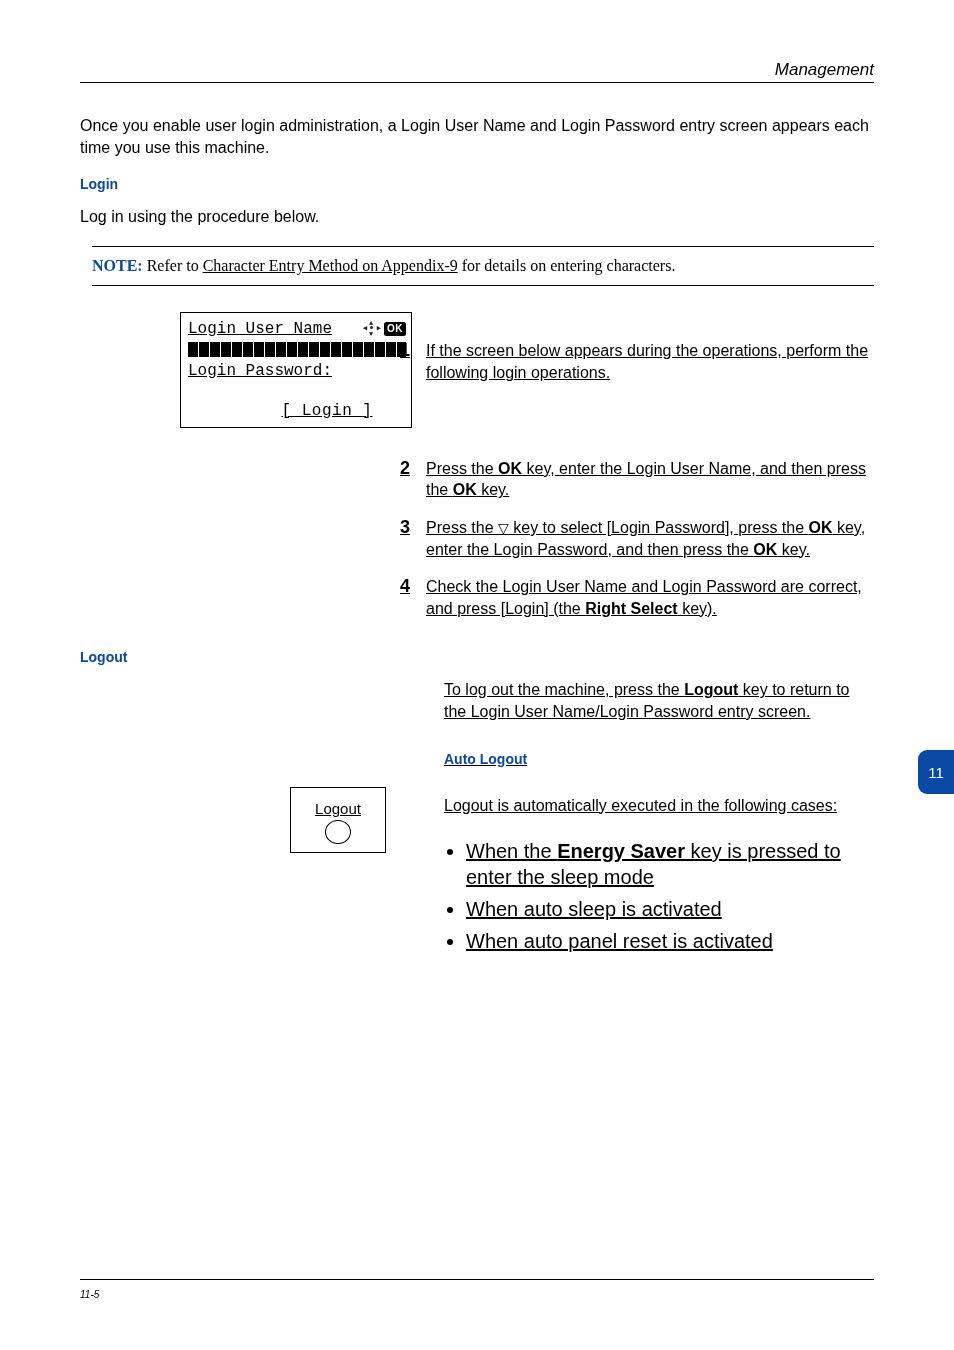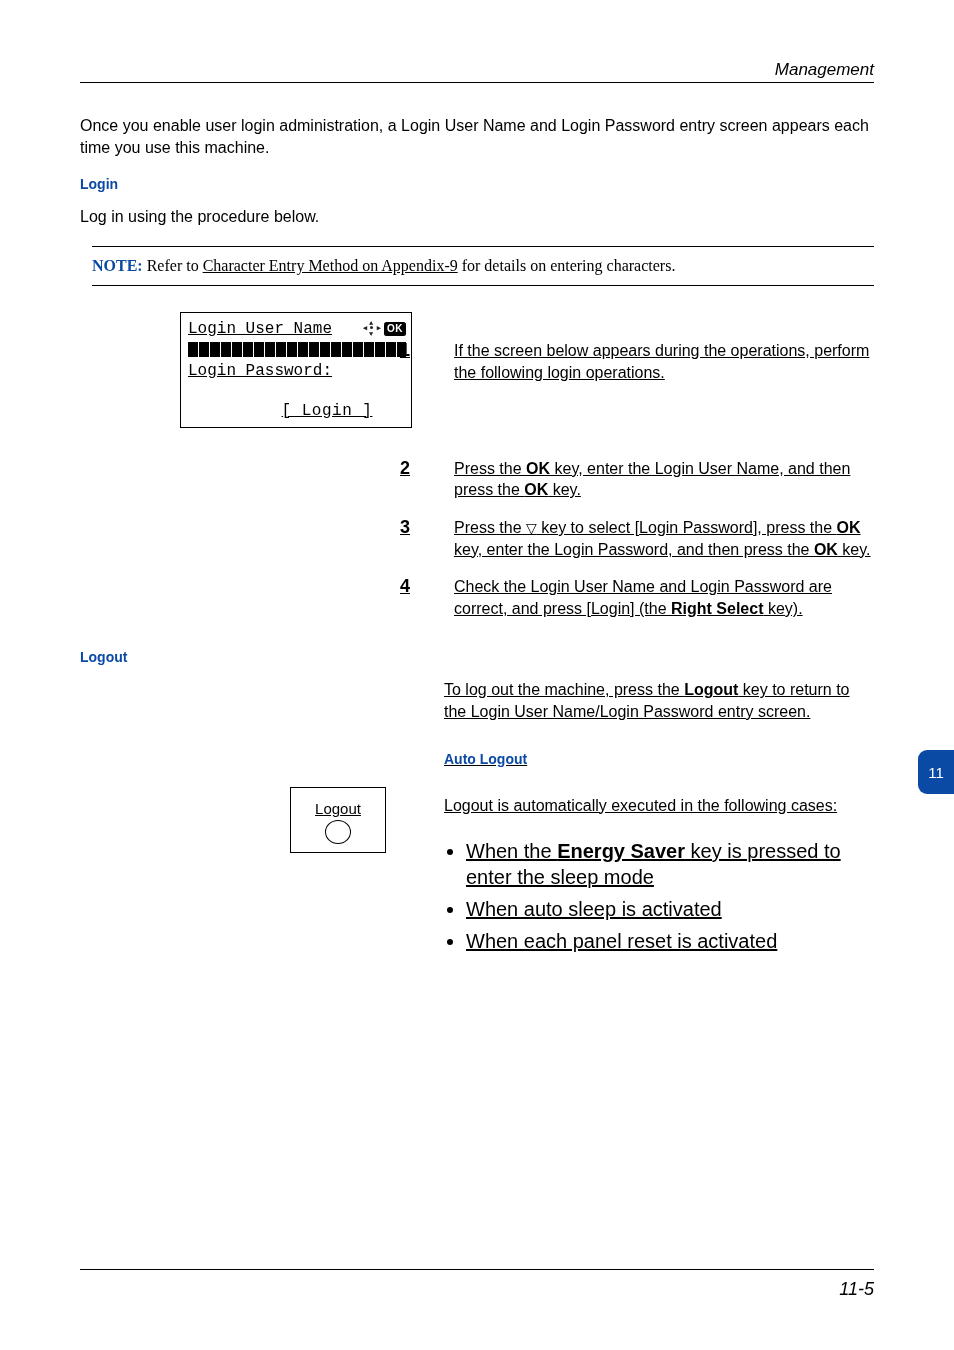--- a/index.html
+++ b/index.html
@@ -13,21 +13,21 @@
     .rule { border: 0; border-top: 1.3px solid #000; }
     .note-block { margin: 10px 0 26px 12px; font-family: Liberation Serif, serif; }
     .note-text { font-size: 16px; padding: 10px 0 10px 0; }
     .note-label { color: #0a4aa5; font-weight: bold; }
     .underline { text-decoration: underline; }
     .flex-row { display: flex; align-items: center; gap: 40px; text-decoration: underline; }
     .screen-col { width: 270px; flex: 0 0 270px; display: flex; padding-left: 100px; }
     .steps-col { flex: 1; }
     .step { display: flex; gap: 16px; margin-bottom: 16px; }
     .step-num { font-size: 18px; font-weight: bold; flex: 0 0 20px; text-align: right; }
-    .step-text { font-size: 16px; line-height: 1.35; margin-left: 28px; }
+    .step-text { font-size: 16px; line-height: 1.35; }
     .screen-box {
       border: 1.3px solid #000;
       width: 240px;
       padding: 6px 5px 6px 7px;
       font-family: "Courier New", Courier, monospace;
       font-size: 16px;
       line-height: 1.25;
     }
     .screen-row1 { display: flex; justify-content: space-between; align-items: center; }
     .arrow-ok { display: inline-flex; align-items: center; gap: 4px; }
@@ -66,21 +66,21 @@
     .side-tab {
       position: absolute; right: 0; top: 750px;
       width: 36px; height: 44px;
       background: #0a4aa5; color: #fff;
       border-top-left-radius: 9px; border-bottom-left-radius: 9px;
       display: flex; align-items: center; justify-content: center;
       font-size: 15px; font-family: Arial, sans-serif;
     }
     .footer { position: absolute; bottom: 50px; left: 80px; right: 80px; }
     .footer-rule { border: 0; border-top: 1px solid #000; margin-bottom: 9px; }
-    .footer-text { text-align: right; font-style: italic; font-size: 18px; }
+    .footer-text { text-align: left; font-style: italic; font-size: 10px; }
     .mt14 { margin-top: 14px; }
   </style>
 </head>
 <body>
 
 <div class="page">
   <div class="header-text">Management</div>
   <hr class="header-rule">
 
   <div class="para">Once you enable user login administration, a Login User Name and Login Password entry screen appears each time you use this machine.</div>
@@ -163,21 +163,21 @@
       <div class="para" style="margin-bottom:28px;">
         <span>To log out the machine, press the </span><b>Logout</b><span> key to return to the Login User Name/Login Password entry screen.</span>
       </div>
       <div class="small-heading" style="margin-bottom:28px;">Auto Logout</div>
       <div class="para" style="margin-bottom:22px; text-align: justify;">Logout is automatically executed in the following cases:</div>
       <ul class="ul">
         <li>
           <span>When the </span><b>Energy Saver</b><span> key is pressed to enter the sleep mode</span>
         </li>
         <li>When auto sleep is activated</li>
-        <li>When each panel reset is activated</li>
+        <li>When auto panel reset is activated</li>
       </ul>
     </div>
   </div>
 
   <div class="side-tab">11</div>
 
   <div class="footer">
     <hr class="footer-rule">
     <div class="footer-text">11-5</div>
   </div>

